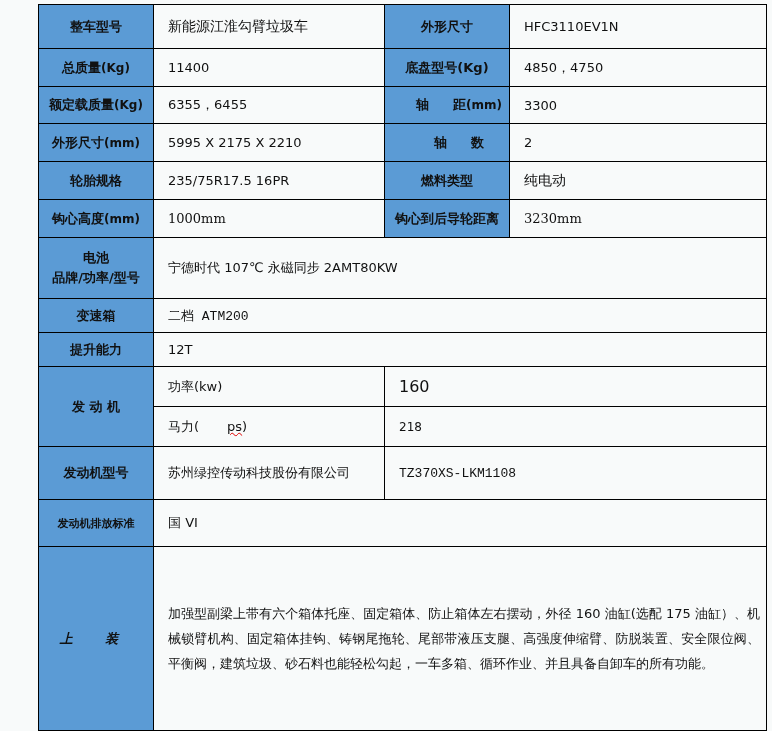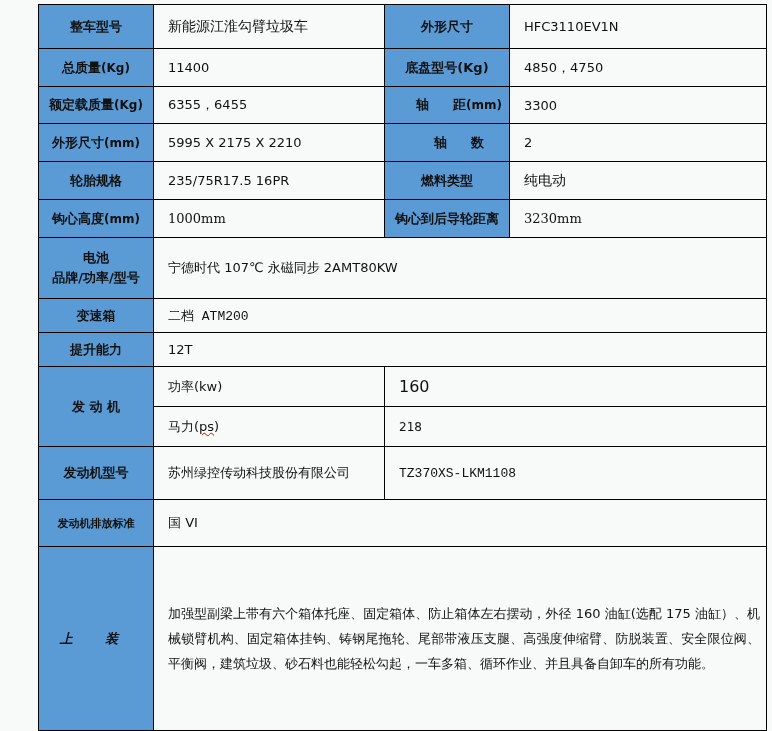--- a/index.html
+++ b/index.html
@@ -37,21 +37,21 @@
   .serif { font-family:"DejaVu Serif", "Liberation Serif", serif; font-size:12.5px; }
   .mono { font-family:"Liberation Mono", "DejaVu Sans Mono", monospace; font-size:12.5px; }
   .wide { letter-spacing:14px;font-style:italic; }
   .wide2 { letter-spacing:24px; padding-left:24px; }
   .desc {
     padding:0 6px 0 14px !important;
     line-height:25px;
     font-size:13px;
     text-align:justify;
   }
-  .wavy { text-decoration:underline wavy #d00; text-decoration-thickness:1px; }
+  .wavy { text-decoration:underline wavy #d00; text-decoration-thickness:1px;margin-left:28px; }
 </style>
 </head>
 <body>
 
 <table class="tbl">
   <colgroup>
     <col style="width:115px">
     <col style="width:231px">
     <col style="width:125px">
     <col style="width:257px">

